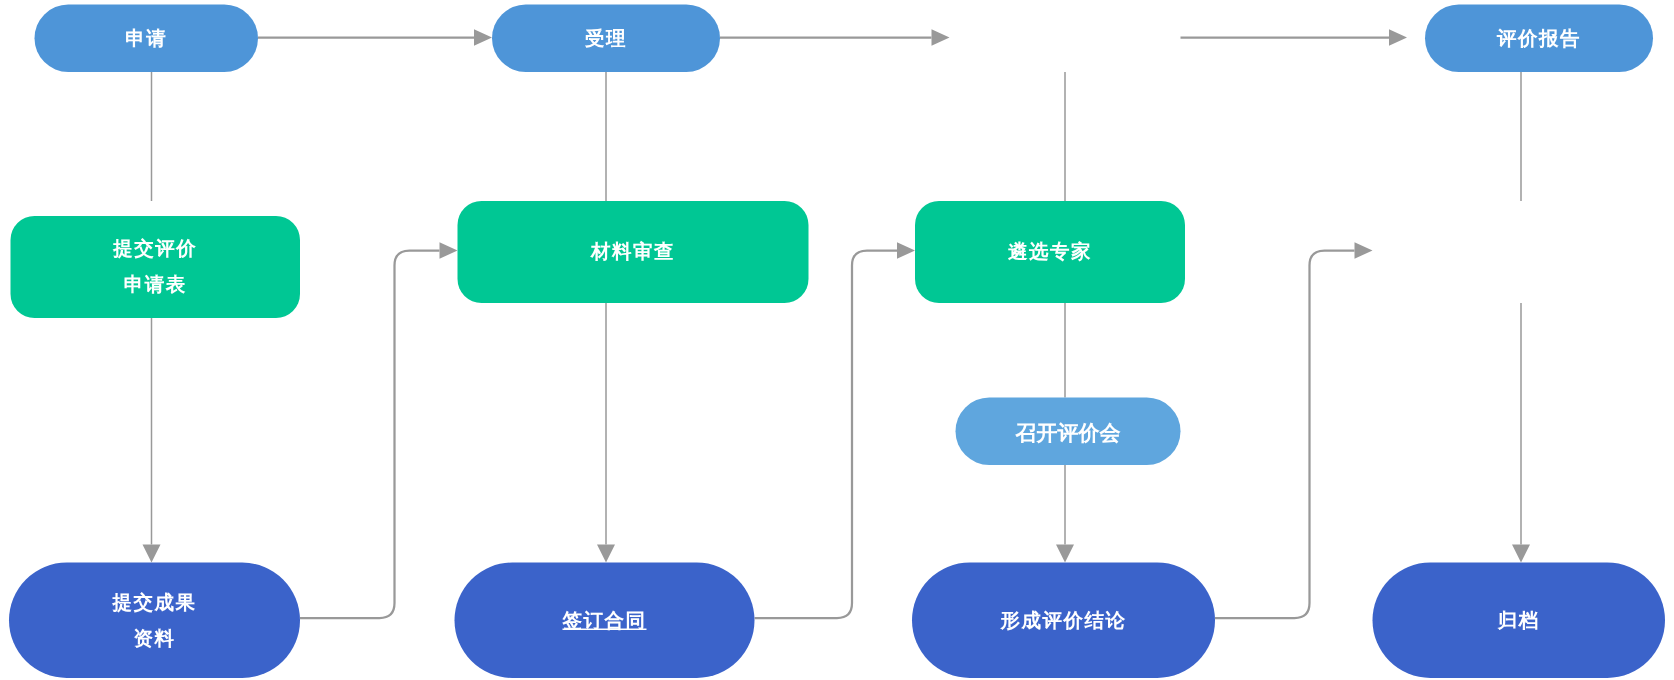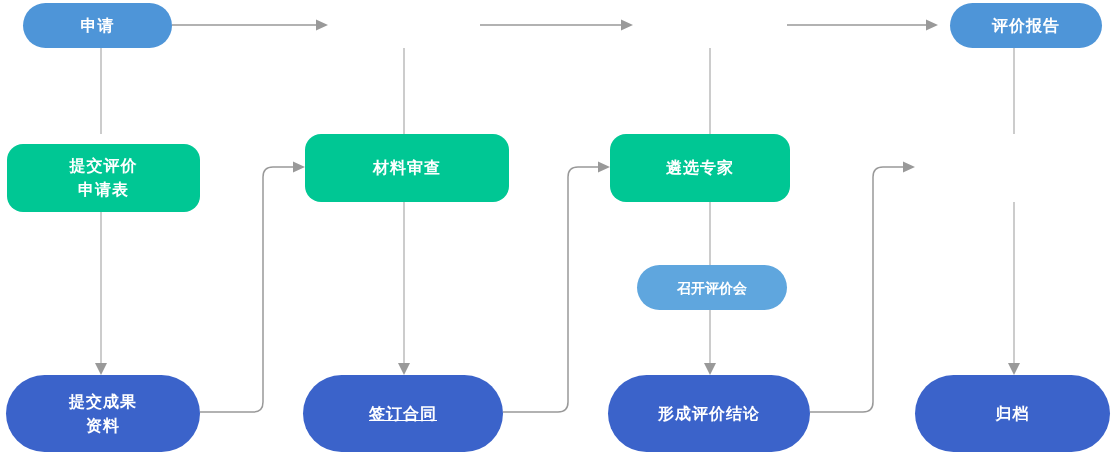--- a/index.html
+++ b/index.html
@@ -11,41 +11,41 @@
     overflow:hidden;
   }
   .connector-layer{
     position:absolute;left:0;top:0;width:1116px;height:453px;
   }
   .node{
     position:absolute;
     display:flex;align-items:center;justify-content:center;
     color:#ffffff;
     font-weight:bold;
-    font-size:16px;
+    font-size:13px;
     letter-spacing:1px;
     text-align:center;
     white-space:pre-line;
     line-height:24px;
     box-sizing:border-box;
   }
   .stage{background:#4E95D8;height:45px;border-radius:22.5px;}
   .step{background:#00C794;height:68px;border-radius:16px;}
   .result{background:#3B63CA;height:77px;border-radius:38.5px;}
   .meeting{background:#5FA6DE;height:45px;border-radius:22.5px;font-size:14px;letter-spacing:0;}
 
   
   .n-apply{left:23px;top:3px;width:149px;}
   .n-accept{left:328px;top:3px;width:152px;}
   .n-organize{left:633px;top:3px;width:154px;}
   .n-report{left:950px;top:3px;width:152px;text-align:center;}
 
   
   .n-submit-form{left:7px;top:144px;width:193px;}
-  .n-material-review{left:305px;top:134px;width:204px;}
+  .n-material-review{left:305px;top:134px;width:234px;}
   .n-select-experts{left:610px;top:134px;width:180px;}
   .n-issue-report{left:915px;top:134px;width:200px;}
 
   
   .n-hold-meeting{left:637px;top:265px;width:150px;}
 
   
   .n-submit-materials{left:6px;top:375px;width:194px;}
   .n-sign-contract{left:303px;top:375px;width:200px;text-decoration:underline;}
   .n-form-conclusion{left:608px;top:375px;width:202px;}
@@ -86,20 +86,21 @@
       <polygon points="398,363 410,363 404,375"></polygon>
       <polygon points="704,363 716,363 710,375"></polygon>
       <polygon points="1008,363 1020,363 1014,375"></polygon>
       <polygon points="293,161.5 305,167 293,172.5"></polygon>
       <polygon points="598,161.5 610,167 598,172.5"></polygon>
       <polygon points="903,161.5 915,167 903,172.5"></polygon>
     </g>
   </svg>
 
   <div class="node stage n-apply">申请</div>
+  <div class="node stage n-accept">受理</div>
   <div class="node stage n-report">评价报告</div>
 
   <div class="node step n-submit-form">提交评价
 申请表</div>
   <div class="node step n-material-review">材料审查</div>
   <div class="node step n-select-experts">遴选专家</div>
 
   <div class="node result n-submit-materials">提交成果
 资料</div>
 

